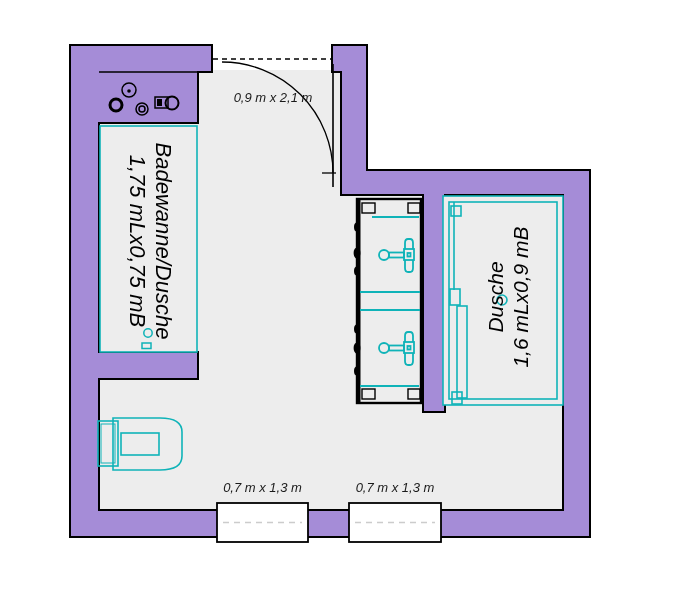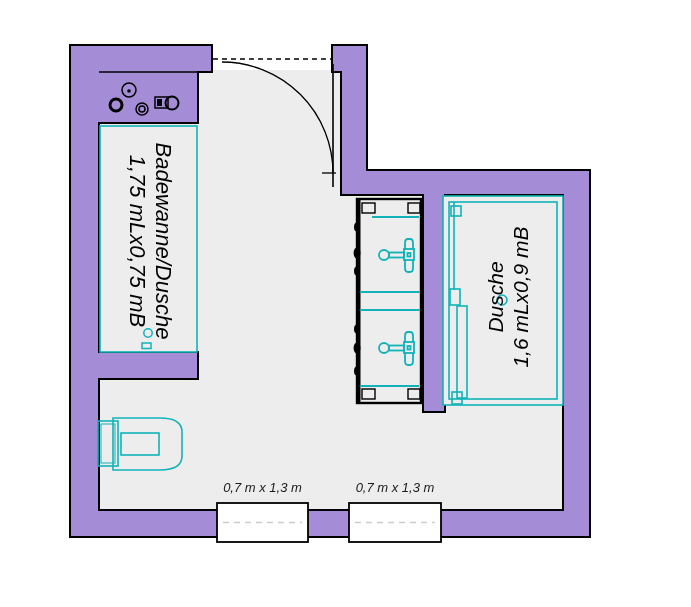--- a/index.html
+++ b/index.html
@@ -132,20 +132,21 @@
         <rect x="217" y="503" width="91" height="39" fill="#ffffff" stroke="#000000" stroke-width="1.8"></rect>
         <line x1="223" y1="522.5" x2="302" y2="522.5" stroke="#cccccc" stroke-width="1.4" stroke-dasharray="6,5"></line>
       </g>
       <g>
         <rect x="349" y="503" width="92" height="39" fill="#ffffff" stroke="#000000" stroke-width="1.8"></rect>
         <line x1="355" y1="522.5" x2="435" y2="522.5" stroke="#cccccc" stroke-width="1.4" stroke-dasharray="6,5"></line>
       </g>
     </g>
   </svg>
 
+  <div class="dim-label" style="left:212px;top:90px;width:122px;">0,9 m x 2,1 m</div>
   <div class="dim-label" style="left:217px;top:480px;width:91px;">0,7 m x 1,3 m</div>
   <div class="dim-label" style="left:349px;top:480px;width:92px;">0,7 m x 1,3 m</div>
 
   <div class="rot-label tub">
     <span>Badewanne/Dusche</span>
     <span>1,75 mLx0,75 mB</span>
   </div>
   <div class="rot-label shower">
     <span>Dusche</span>
     <span>1,6 mLx0,9 mB</span>

